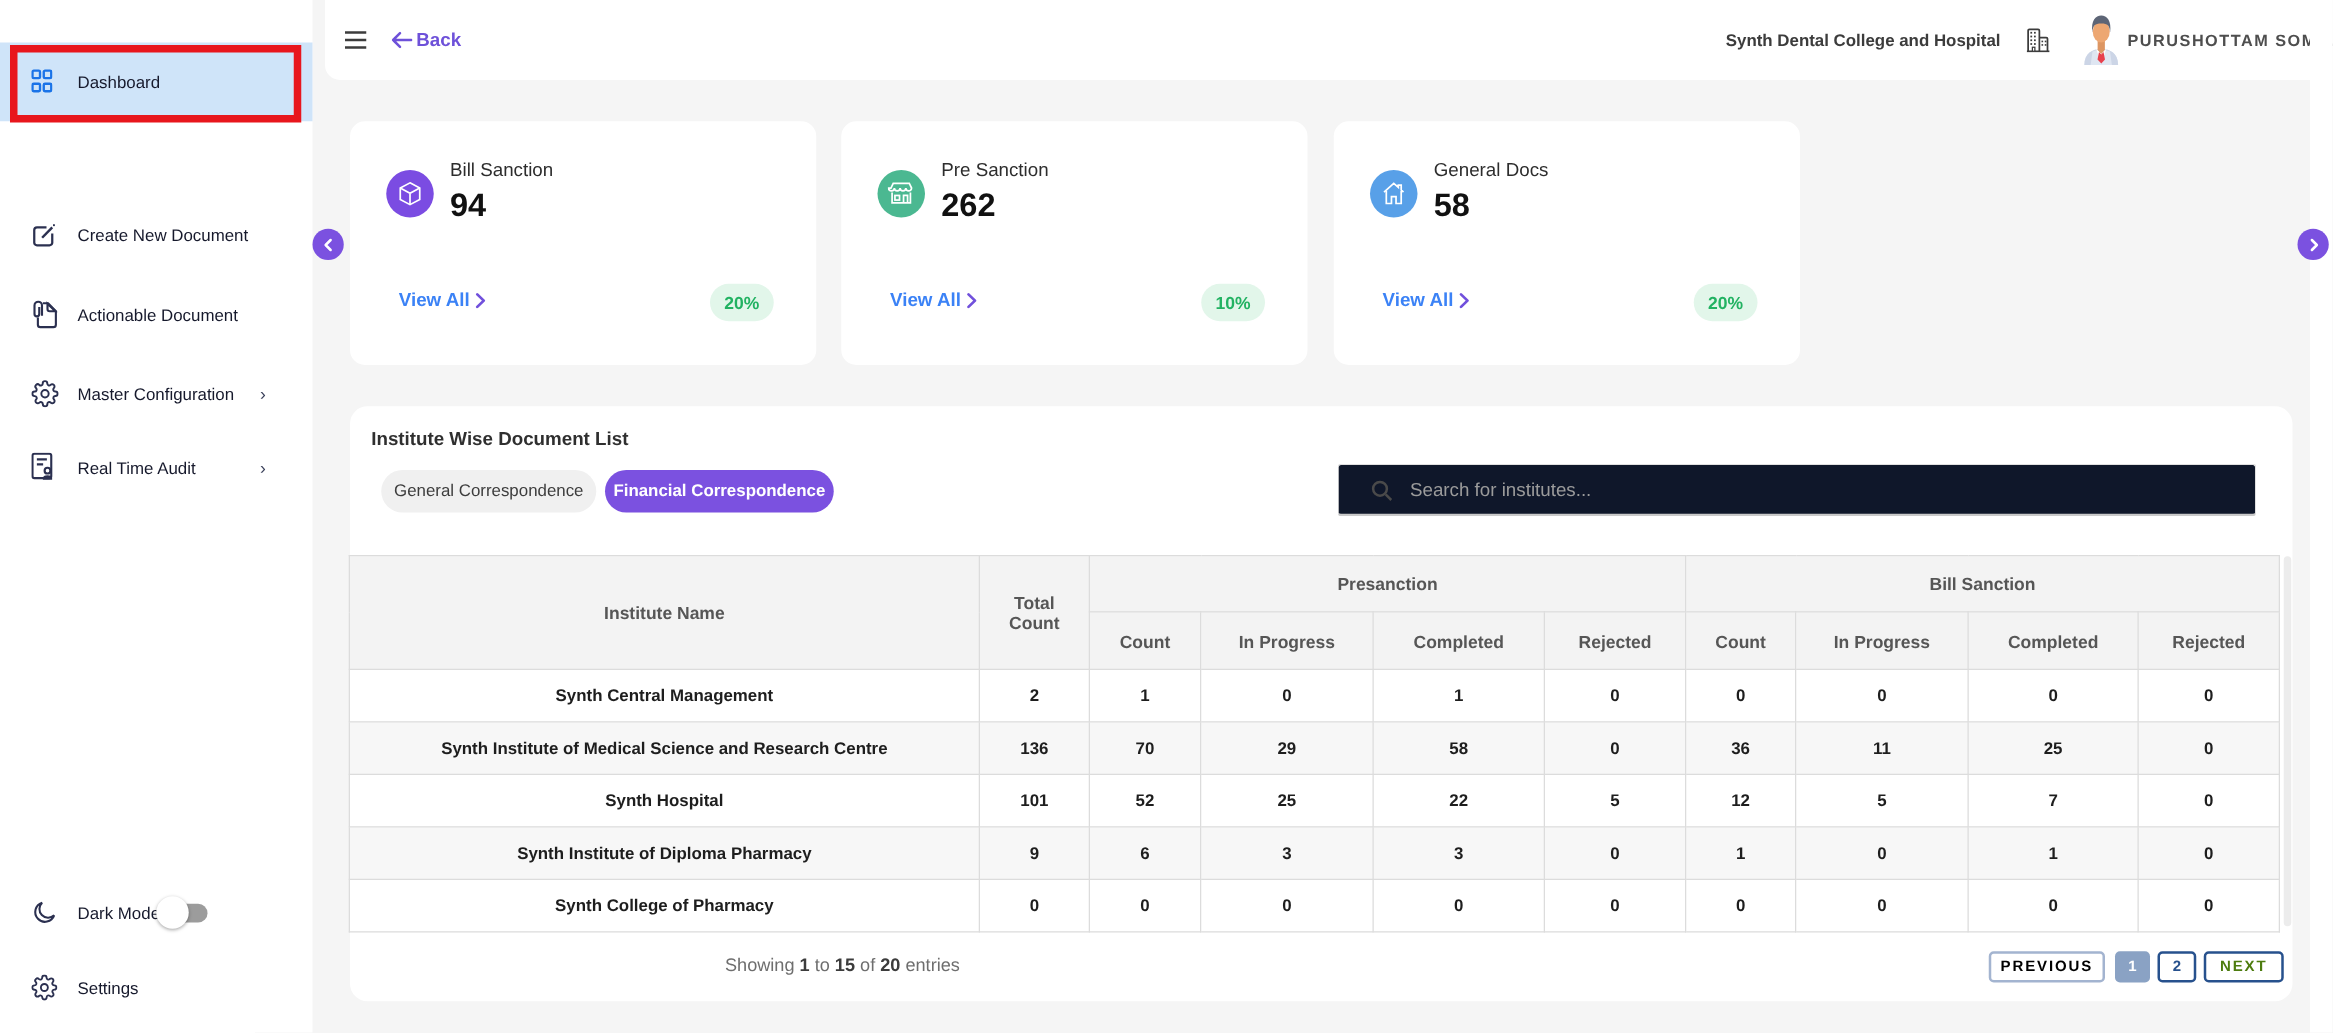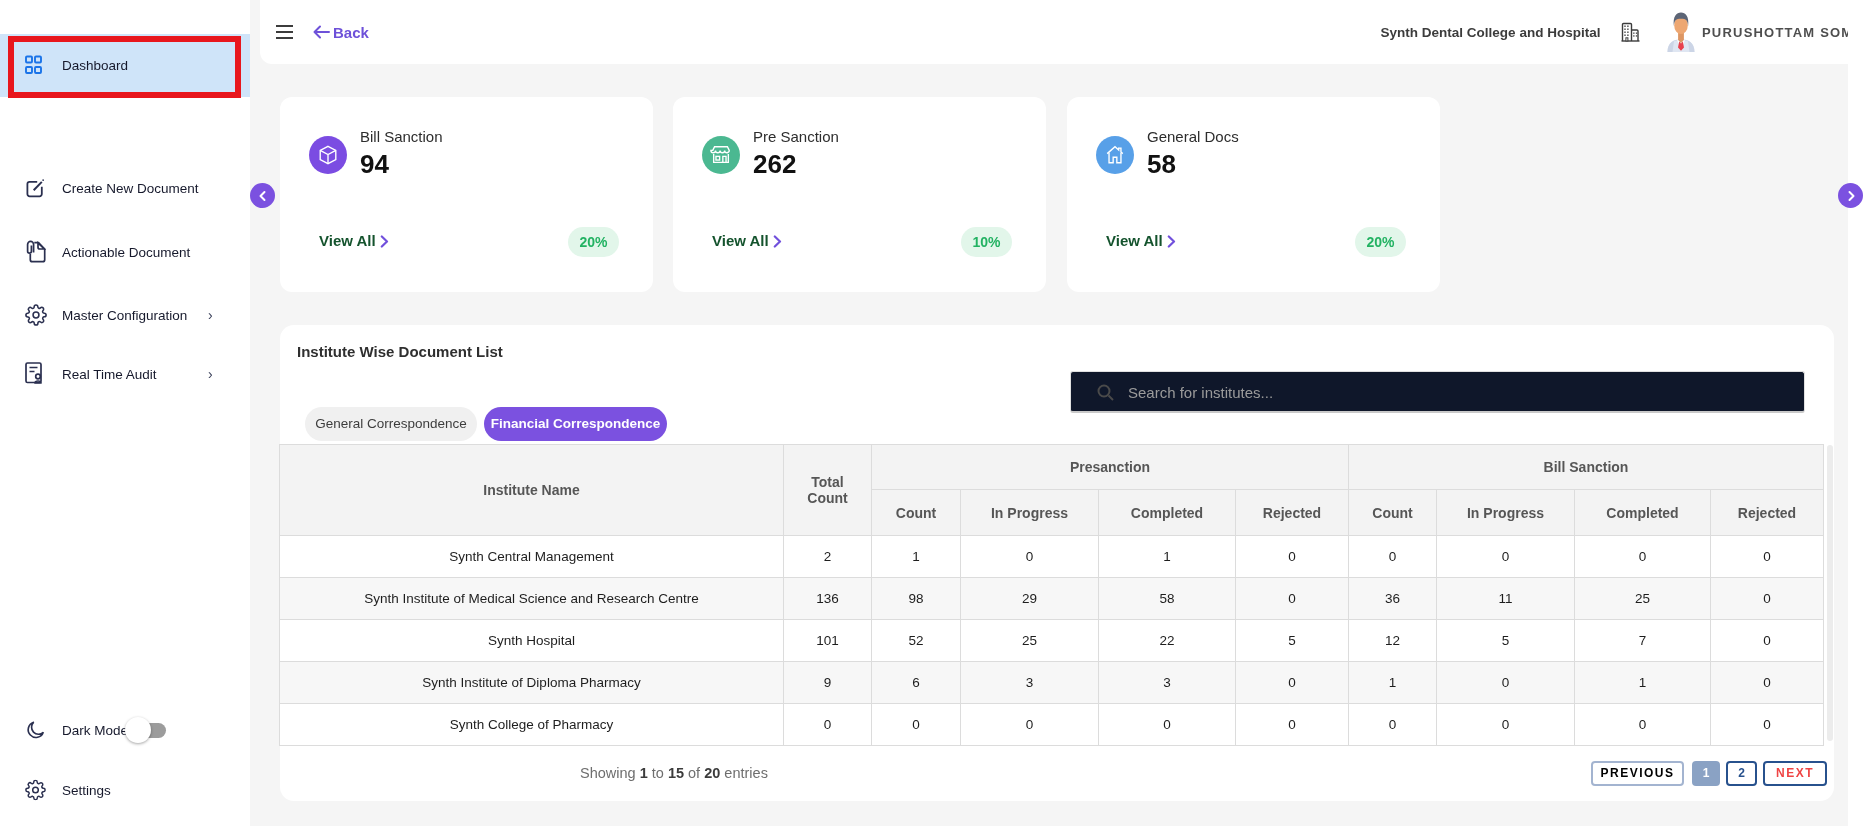--- a/index.html
+++ b/index.html
@@ -23,48 +23,48 @@
 #org { position:absolute; left:1379px; top:25px; font-size:13.5px; font-weight:bold; color:#3c3c3c; width:223px; text-align:center; }
 #bldg { position:absolute; left:1621px; top:22px; }
 #avatar { position:absolute; left:1666px; top:10px; }
 #uname { position:absolute; left:1702px; top:25px; font-size:13px; color:#4e4e4e; letter-spacing:1.2px; font-weight:bold; white-space:nowrap; }
 
 
 .card { position:absolute; top:97px; width:373px; height:195px; background:#fff; border-radius:12px; }
 .cico { position:absolute; left:29px; top:39px; width:38px; height:38px; border-radius:50%; display:flex; align-items:center; justify-content:center; }
 .ctitle { position:absolute; left:80px; top:31px; font-size:15px; color:#2d2d2d; }
 .cnum { position:absolute; left:80px; top:52px; font-size:26px; font-weight:bold; color:#111;text-align:center; }
-.viewall { position:absolute; left:39px; top:135px; color:#14532d; font-size:15px; font-weight:bold; }
+.viewall { position:absolute; left:39px; top:135px; color:#3b82f6; font-size:15px; font-weight:bold; }
 .pct { position:absolute; right:34px; top:130px; width:51px; height:30px; background:#e2f6ea; border-radius:15px; color:#22b262; font-size:14px; font-weight:bold; text-align:center; line-height:30px; }
 
 .nav-arrow { position:absolute; width:25px; height:25px; background:#7b51e0; border-radius:50%; display:flex; align-items:center; justify-content:center; z-index:5; }
 
 
 #bigcard { position:absolute; left:280px; top:325px; width:1554px; height:476px; background:#fff; border-radius:14px; }
 #bc-title { position:absolute; left:17px; top:18px; font-size:15px; font-weight:bold; color:#2f2f2f; }
-.tab { position:absolute; top:51px; height:34px; border-radius:17px; font-size:13.5px; line-height:34px; text-align:center;margin-top:31px; }
+.tab { position:absolute; top:51px; height:34px; border-radius:17px; font-size:13.5px; line-height:34px; text-align:center; }
 #tab1 { left:25px; width:172px; background:#f0f0f0; color:#3d3d3d; }
 #tab2 { left:204px; width:183px; background:#7b51e0; color:#fff; font-weight:bold; }
 #search { position:absolute; left:790px; top:46px; width:735px; height:42px; background:#0f172a; border:1px solid #e0e0e0; border-bottom:2px solid #c9c9c9; border-radius:3px; }
 #search .ph { position:absolute; left:57px; top:12px; font-size:15px; color:#9b9b9b; }
 #search svg { position:absolute; left:25px; top:11px; }
 
 
 table { border-collapse:collapse; table-layout:fixed; }
 #tbl { position:absolute; left:-1px; top:119px; }
 th, td { border:1px solid #dcdcdc; text-align:center; }
 th { background:#f3f3f3; color:#565656; font-size:14px; font-weight:bold; }
-td { font-size:13.5px; color:#1e1e1e; font-weight:normal; height:42px; }
+td { font-size:13.5px; color:#1e1e1e; font-weight:bold; height:42px; }
 tr.alt td { background:#f7f7f7; }
 #showing { position:absolute; left:300px; top:440px; font-size:14.5px; color:#6e6e6e; }
 .pgbtn { position:absolute; top:436px; height:25px; border-radius:4px; font-size:12px; font-weight:bold; text-align:center; letter-spacing:1.5px; }
 #pg-prev { left:1311px; width:93px; border:2px solid #a3b4d0; color:#000000; line-height:21px; }
 #pg-1 { left:1412px; width:28px; background:#8aa2c4; color:#fff; line-height:25px; letter-spacing:0; }
 #pg-2 { left:1446px; width:31px; border:2px solid #27518d; color:#27518d; line-height:21px; letter-spacing:0; }
-#pg-next { left:1483px; width:64px; border:2px solid #27518d; color:#ef4444; line-height:21px; }
+#pg-next { left:1483px; width:64px; border:2px solid #27518d; color:#4d7c0f; line-height:21px; }
 #vscroll { position:absolute; left:1547px; top:120px; width:6px; height:296px; background:#ececec; border-radius:3px; }
 #togg { position:absolute; left:131px; top:723px; width:35px; height:15px; background:#9c9c9c; border-radius:8px; }
 #togg .knob { position:absolute; left:-6px; top:-6px; width:26px; height:26px; background:#fff; border-radius:50%; box-shadow:0 1px 3px rgba(0,0,0,0.35); }
 #rightstrip { position:absolute; left:1848px; top:0; width:18px; height:826px; background:#fff; }
 </style>
 </head>
 <body>
 <div id="sidebar">
   <div id="active-bg"></div>
   <div id="active-red"></div>
@@ -277,21 +277,21 @@
           <td>1</td>
           <td>0</td>
           <td>0</td>
           <td>0</td>
           <td>0</td>
           <td>0</td>
         </tr>
     <tr class="alt">
           <td>Synth Institute of Medical Science and Research Centre</td>
           <td>136</td>
-          <td>98</td>
+          <td>70</td>
           <td>29</td>
           <td>58</td>
           <td>0</td>
           <td>36</td>
           <td>11</td>
           <td>25</td>
           <td>0</td>
         </tr>
     <tr>
           <td>Synth Hospital</td>

